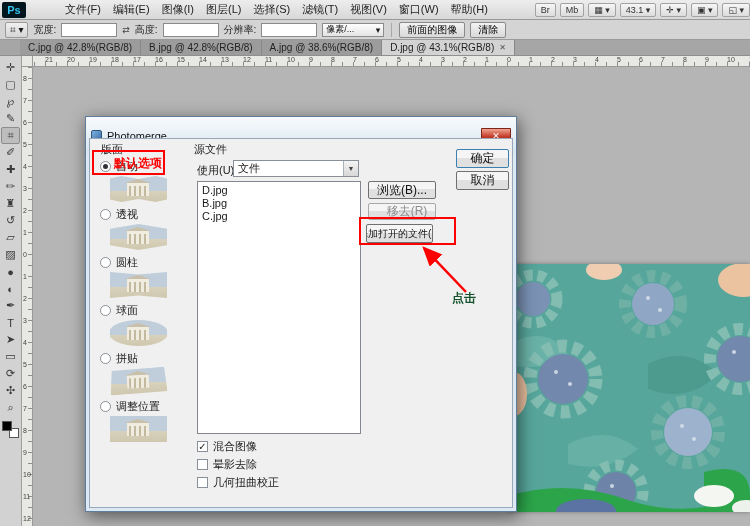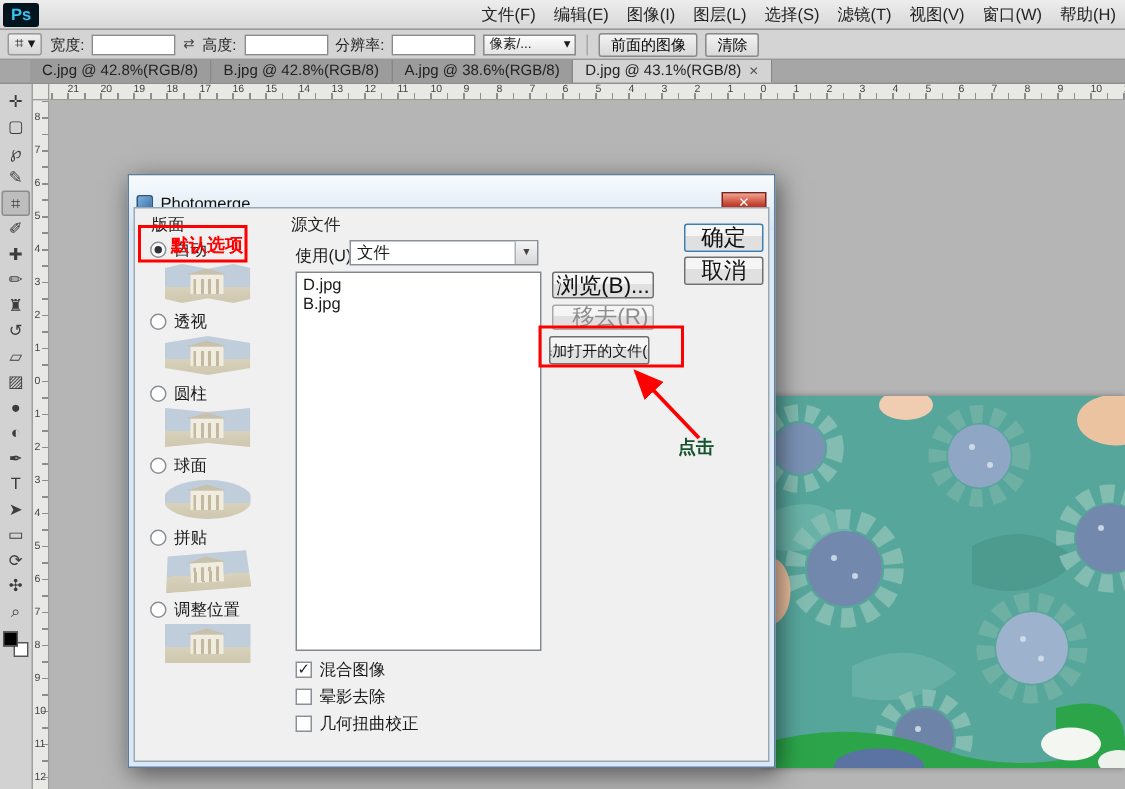--- a/index.html
+++ b/index.html
@@ -64,21 +64,21 @@
   .radio.on::after{content:"";position:absolute;left:2px;top:2px;width:5px;height:5px;border-radius:50%;background:#2e3236;}
   .thumb{width:57px;height:26px;margin:2px 0 5px 12px;background:linear-gradient(#c0cdda 0,#c0cdda 58%,#d8d1bc 58%,#cfc7ae 100%);position:relative;}
   .building{position:absolute;left:17px;top:7px;width:22px;height:13px;background:#f1ece0;}
   .building::before{content:"";position:absolute;left:-2px;top:-4px;border-left:13px solid transparent;border-right:13px solid transparent;border-bottom:4px solid #c9c0a9;}
   .building::after{content:"";position:absolute;left:2px;right:2px;top:3px;bottom:0;background:repeating-linear-gradient(90deg,#c3b99f 0 2px,transparent 2px 5px);}
   .use-row{position:absolute;left:107px;top:24px;display:flex;align-items:center;gap:6px;font-size:11px;}
   .dropdown{position:absolute;left:143px;top:21px;width:126px;height:17px;border:1px solid #8a9097;background:#fff;display:flex;align-items:center;justify-content:space-between;padding-left:4px;font-size:11px;}
   .dd-btn{width:15px;height:15px;background:linear-gradient(#f4f4f4,#d8d8d8);border-left:1px solid #aab2ba;font-size:7px;display:flex;align-items:center;justify-content:center;color:#444;}
   .filelist{position:absolute;left:107px;top:42px;width:164px;height:253px;background:#fff;border:1px solid #828790;padding:2px 0;overflow:hidden;}
   .file-item{font-size:11px;padding:0 4px;line-height:13px;}
-  .btn{position:absolute;border:1px solid #707070;background:linear-gradient(#f5f5f5 0 45%,#e0e0e0 45% 100%);border-radius:2px;font-size:15px;color:#111;display:flex;align-items:center;justify-content:center;white-space:nowrap;overflow:hidden;font-family:"Liberation Sans","DejaVu Sans",sans-serif;}
+  .btn{position:absolute;border:1px solid #707070;background:linear-gradient(#f5f5f5 0 45%,#e0e0e0 45% 100%);border-radius:2px;font-size:12px;color:#111;display:flex;align-items:center;justify-content:center;white-space:nowrap;overflow:hidden;font-family:"Liberation Sans","DejaVu Sans",sans-serif;}
   .btn.disabled{color:#8d8d8d;border-color:#a8a8a8;padding-left:10px;}
   #btn-browse{left:278px;top:42px;width:68px;height:18px;}
   #btn-remove{left:278px;top:64px;width:68px;height:17px;}
   #btn-add{left:276px;top:85px;width:67px;height:19px;font-size:10px;}
   #btn-ok{left:366px;top:10px;width:53px;height:19px;border-color:#3c7fb1;}
   #btn-cancel{left:366px;top:32px;width:53px;height:19px;}
   #checks{position:absolute;left:107px;top:300px;}
   .check-row{display:flex;align-items:center;gap:5px;height:15px;margin-bottom:3px;}
   .cb{width:11px;height:11px;border:1px solid #8a9097;background:#fff;font-size:10px;line-height:9px;text-align:center;color:#222;flex:0 0 auto;}
   .cb-label{font-size:11px;}
@@ -102,20 +102,29 @@
     <div class="menu-items" id="menu-items" style="display:flex;">
         <span class="menu-item">文件(F)</span>
         <span class="menu-item">编辑(E)</span>
         <span class="menu-item">图像(I)</span>
         <span class="menu-item">图层(L)</span>
         <span class="menu-item">选择(S)</span>
         <span class="menu-item">滤镜(T)</span>
         <span class="menu-item">视图(V)</span>
         <span class="menu-item">窗口(W)</span>
         <span class="menu-item">帮助(H)</span>
+      </div>
+    <div class="menubar-right" id="menubar-tools">
+        <span class="mb-btn">Br</span>
+        <span class="mb-btn">Mb</span>
+        <span class="mb-btn">▦ ▾</span>
+        <span class="mb-btn">43.1 ▾</span>
+        <span class="mb-btn">✛ ▾</span>
+        <span class="mb-btn">▣ ▾</span>
+        <span class="mb-btn">◱ ▾</span>
       </div>
   </div>
 
   <div class="optionsbar">
     <span class="ob-toolicon">
       <span>⌗</span>
       <span>▾</span>
     </span>
     <span class="ob-label">宽度:</span>
     <input class="ob-input" value="" style="">
@@ -338,20 +347,21 @@
         <span>使用(U):</span>
       </div>
       <div class="dropdown">
         <span>文件</span>
         <span class="dd-btn">▼</span>
       </div>
 
       <div class="filelist" id="filelist">
           <div class="file-item">D.jpg</div>
           <div class="file-item">B.jpg</div>
+          <div class="file-item">C.jpg</div>
         </div>
 
       <button class="btn" id="btn-browse">浏览(B)...</button>
       <button class="btn disabled" id="btn-remove">移去(R)</button>
       <button class="btn" id="btn-add">添加打开的文件(F)</button>
 
       <button class="btn" id="btn-ok">确定</button>
       <button class="btn" id="btn-cancel">取消</button>
 
       <div id="checks">

